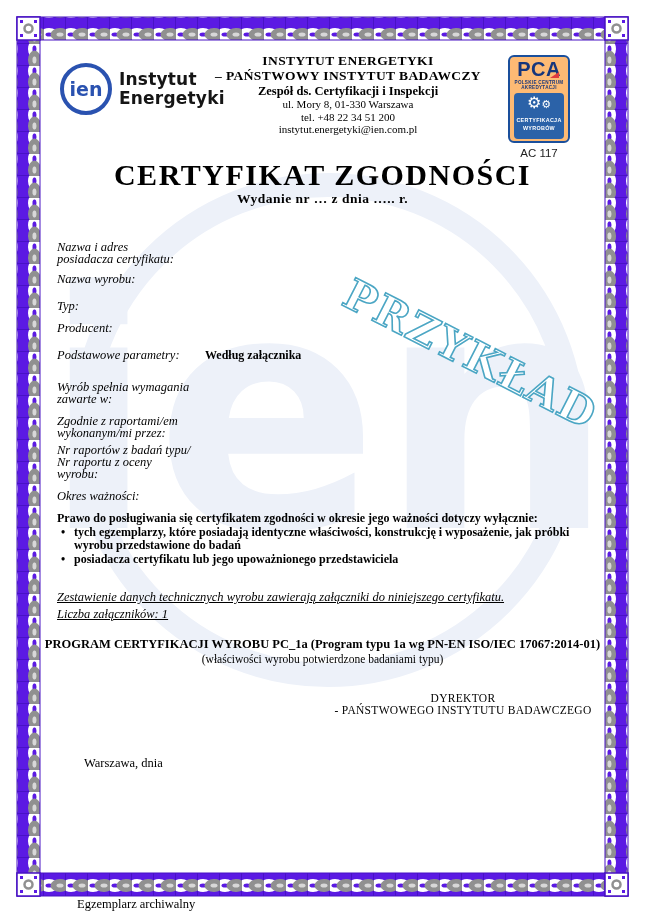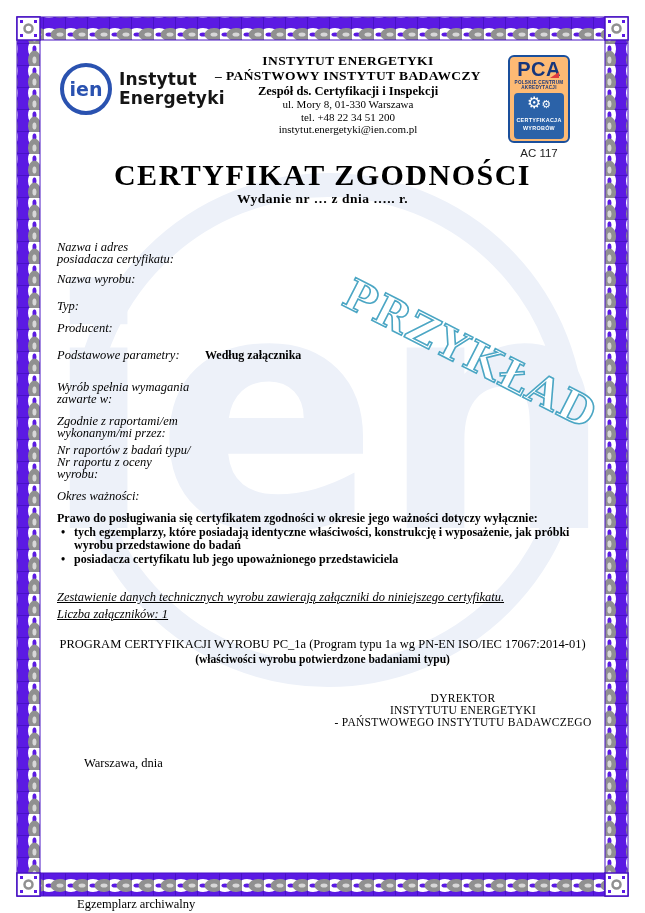--- a/index.html
+++ b/index.html
@@ -65,22 +65,22 @@
   .rights ul{margin:0; padding:0; list-style:none;}
   .rights li{position:relative; padding-left:17px;}
   .rights li:before{content:"\2022"; position:absolute; left:4px;}
 
   
   .attach{left:57px; top:590px; font-style:italic; font-size:12.5px; line-height:15px;}
   .attach div{text-decoration:underline; margin-bottom:2px;}
 
   
   .program{left:44px; top:638px; width:557px; text-align:center;}
-  .prog1{font-weight:normal; font-size:12.5px; line-height:13.5px;}
-  .prog2{font-size:11.5px; line-height:12.5px; margin-top:1px;font-weight:bold;}
+  .prog1{font-weight:bold; font-size:12.5px; line-height:13.5px;}
+  .prog2{font-size:11.5px; line-height:12.5px; margin-top:1px;}
 
   
   .signature{left:330px; top:692px; width:266px; text-align:center;
     font-size:11.5px; line-height:12px; letter-spacing:0.3px;}
 
   .place-date{left:84px; top:756px; font-size:12.5px;}
   .archival{left:77px; top:897px; font-size:12.5px;}
 </style>
 </head>
 <body>
@@ -217,21 +217,20 @@
     <div>Liczba załączników: 1</div>
   </div>
 
   <div class="abs program">
     <div class="prog1">PROGRAM CERTYFIKACJI WYROBU PC_1a (Program typu 1a wg PN-EN ISO/IEC 17067:2014-01)</div>
     <div class="prog2">(właściwości wyrobu potwierdzone badaniami typu)</div>
   </div>
 
   <div class="abs signature">
     <div>DYREKTOR</div>
-    <div>INSTYTUTU ENERGETYKI</div>
     <div>- PAŃSTWOWEGO INSTYTUTU BADAWCZEGO</div>
   </div>
 
   <div class="abs place-date">Warszawa, dnia</div>
 
   <div class="abs archival">Egzemplarz archiwalny</div>
 
 </div>
 
 </body></html>

